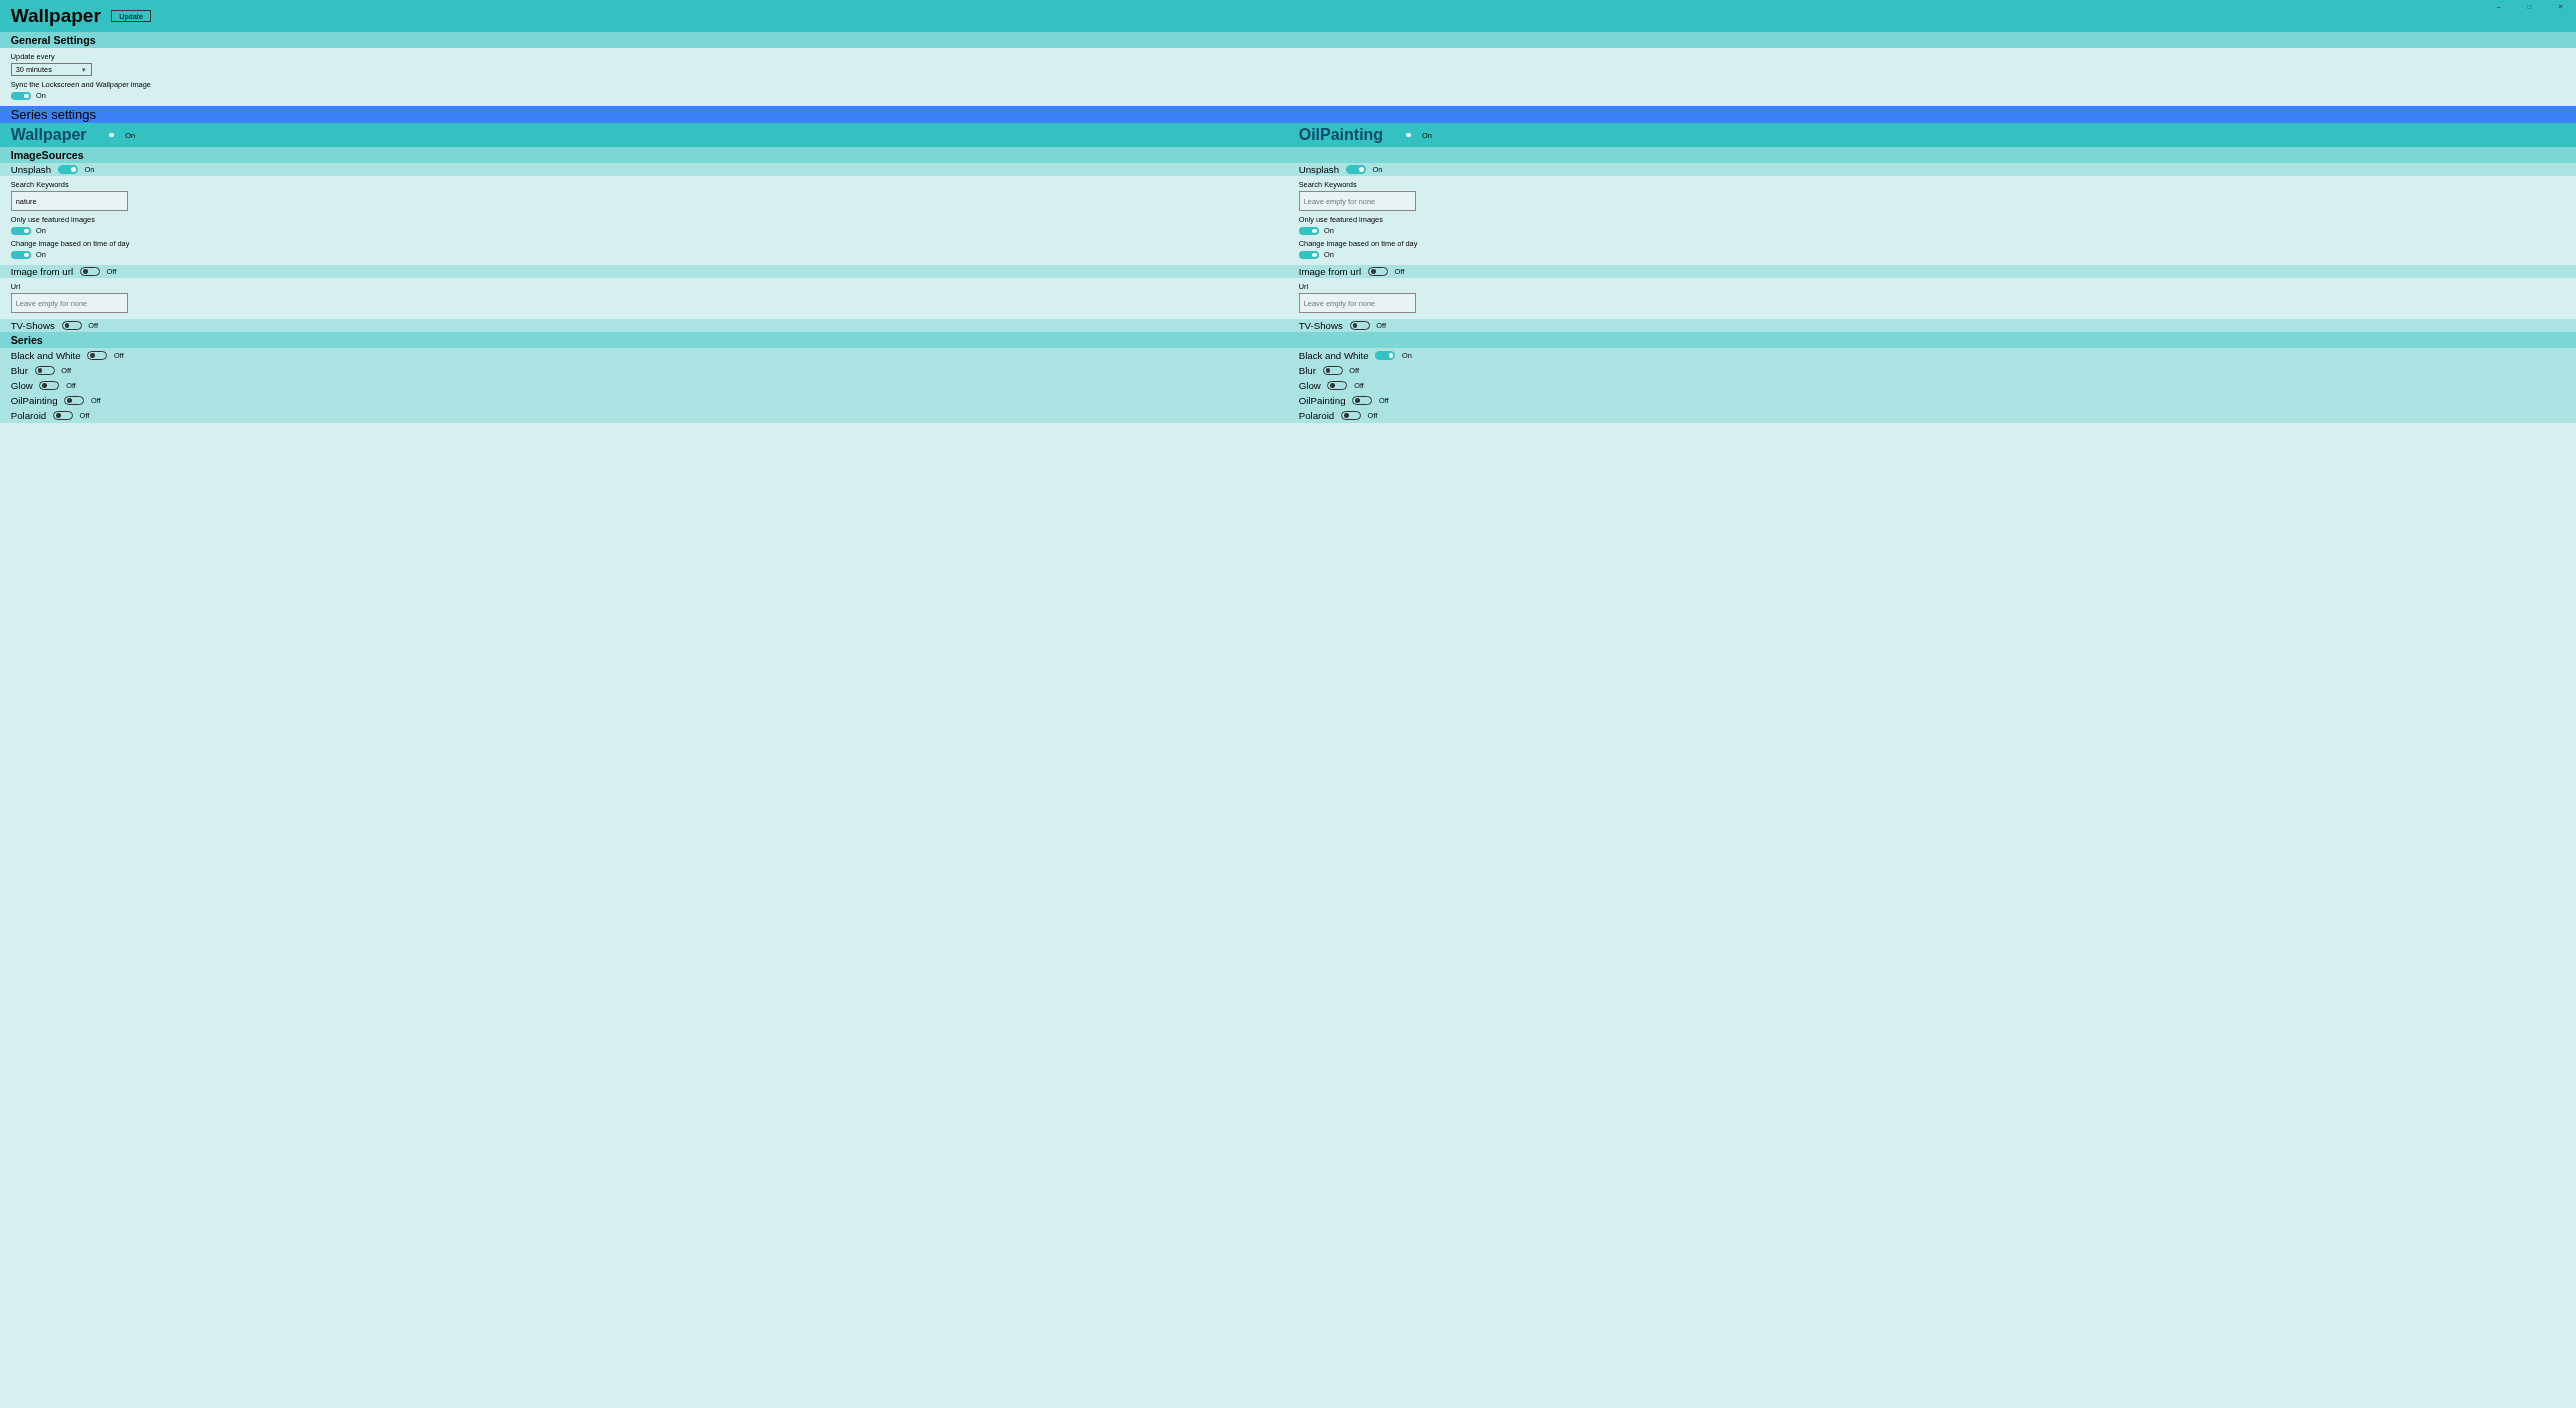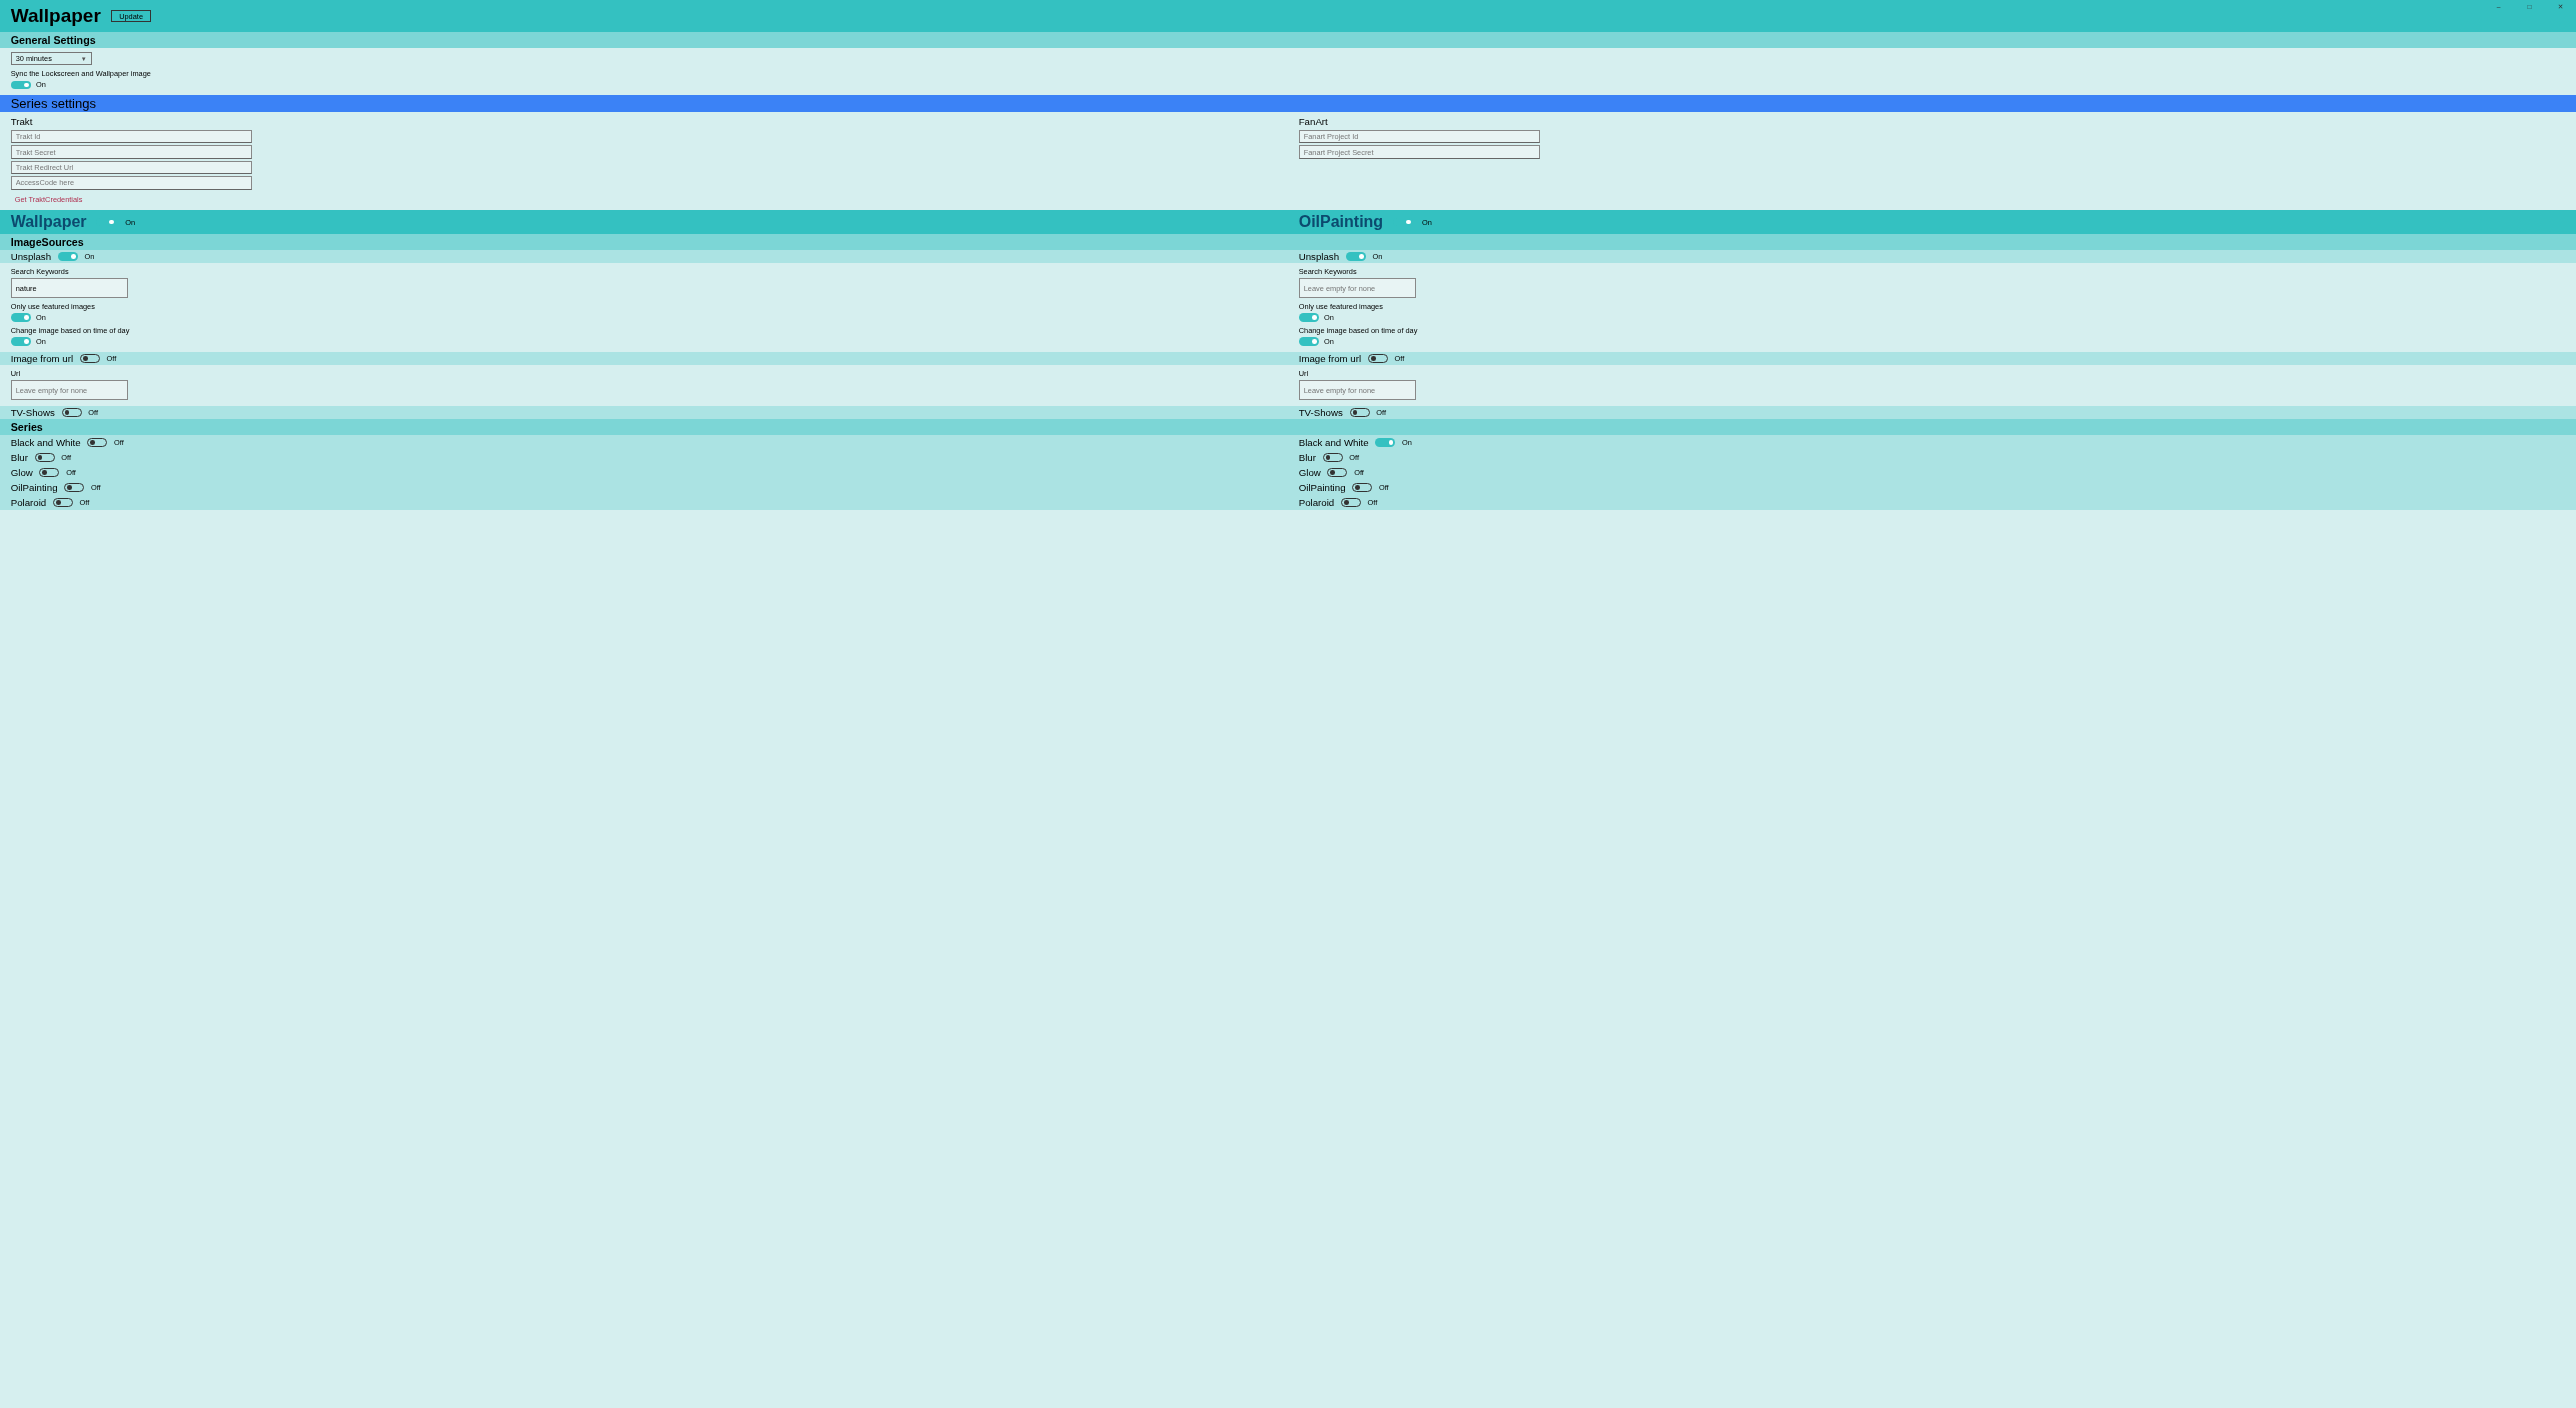--- a/index.html
+++ b/index.html
@@ -57,53 +57,35 @@
     <button class="update-btn">Update</button>
     <div class="win-controls">
       <div class="win-btn">–</div>
       <div class="win-btn">□</div>
       <div class="win-btn">✕</div>
     </div>
   </div>
 
   <div class="section-header-1">General Settings</div>
   <div class="section-body">
+    <div class="row-label">Update every</div>
     <div class="dropdown">
       <span>30 minutes</span>
       <span class="chev">▼</span>
     </div>
     <div class="row-label spaced">Sync the Lockscreen and Wallpaper image</div>
     <div class="toggle-row">
       <span class="toggle on">
           <span class="knob"></span>
         </span>
       <span class="toggle-label">On</span>
     </div>
   </div>
 
   <div class="section-header-2">Series settings</div>
-  <div class="two-col" style="background:#d6efef;">
-    <div class="col">
-      <div class="col-inner">
-        <div class="col-title">Trakt</div>
-        <input class="input-field" placeholder="Trakt Id" style="">
-        <input class="input-field" placeholder="Trakt Secret" style="">
-        <input class="input-field" placeholder="Trakt Redirect Url" style="">
-        <input class="input-field" placeholder="AccessCode here" style="">
-        <span class="link">Get TraktCredentials</span>
-      </div>
-    </div>
-    <div class="col">
-      <div class="col-inner">
-        <div class="col-title">FanArt</div>
-        <input class="input-field" placeholder="Fanart Project Id" style="">
-        <input class="input-field" placeholder="Fanart Project Secret" style="">
-      </div>
-    </div>
-  </div>
 
   <div class="big-header-row">
     <div class="big-header-col">
       <span class="big-header-title">Wallpaper</span>
       <span class="toggle on">
           <span class="knob"></span>
         </span>
       <span class="toggle-label">On</span>
     </div>
     <div class="big-header-col">

